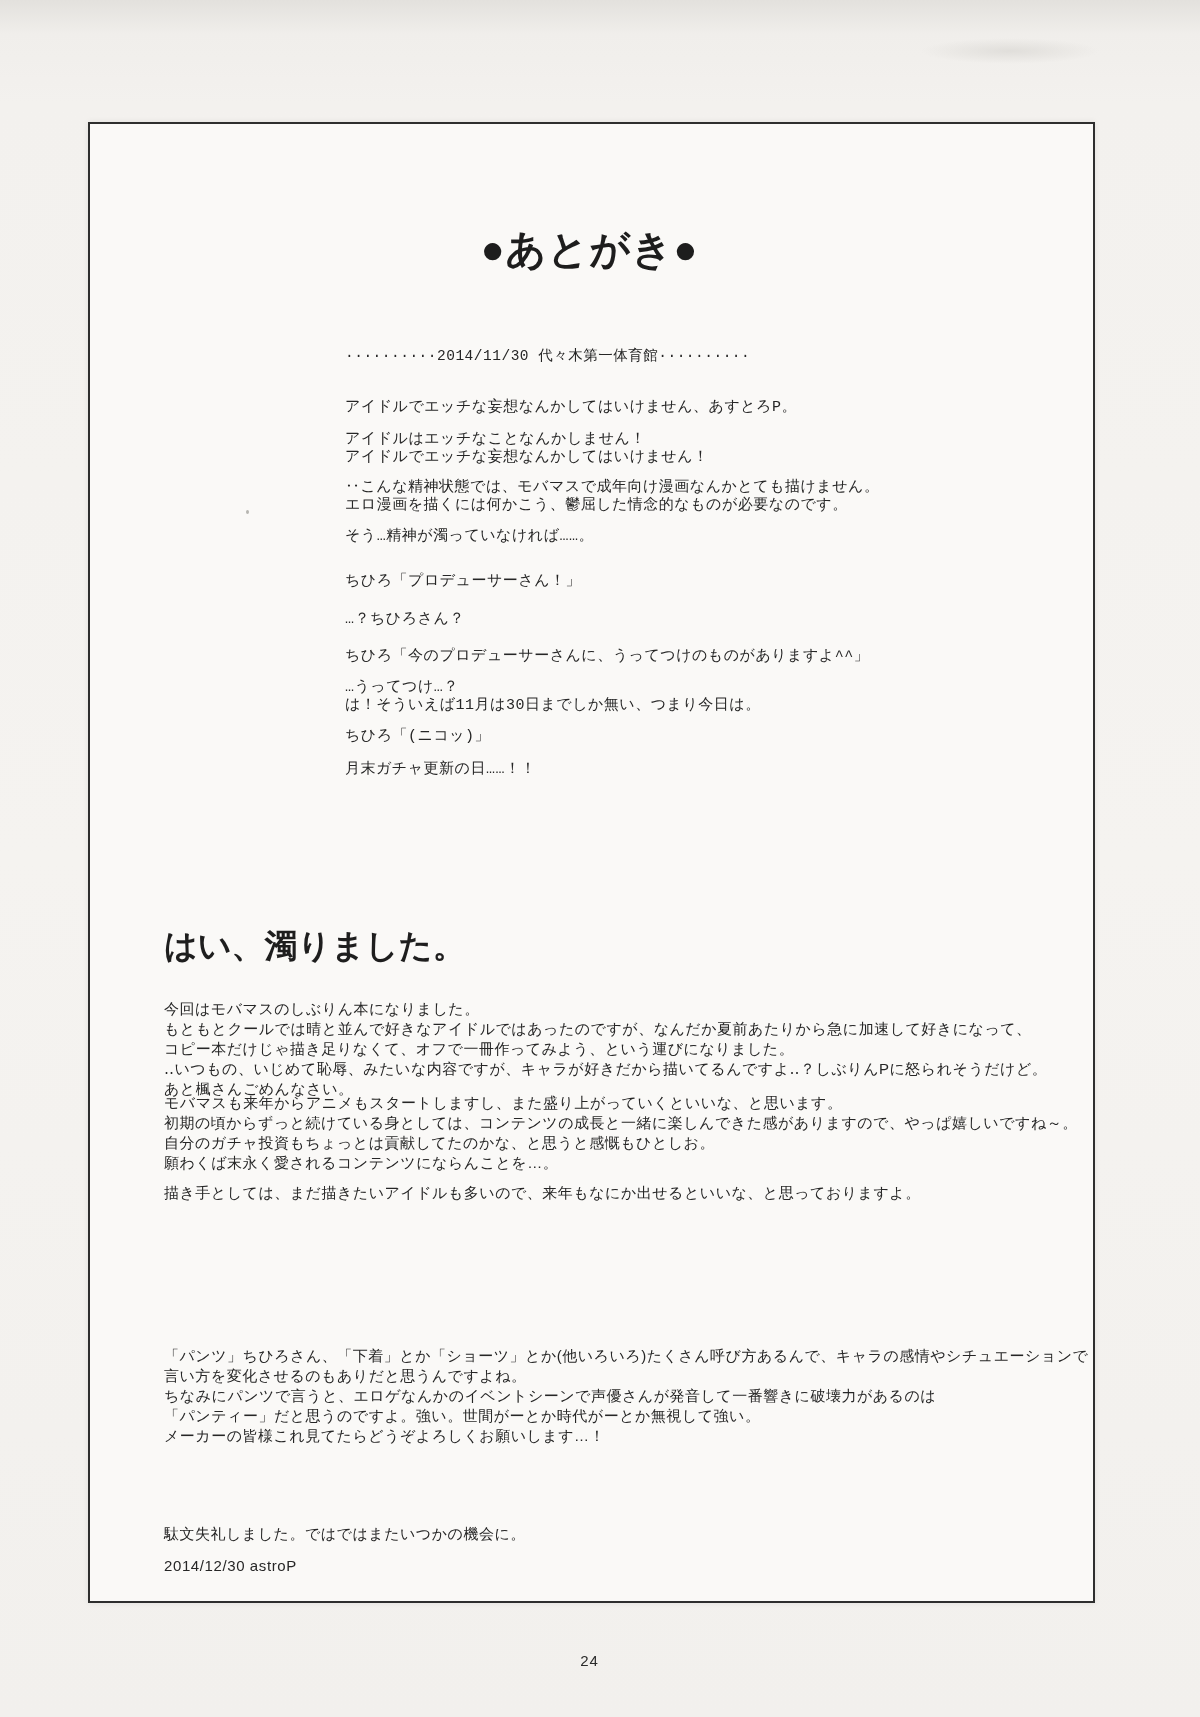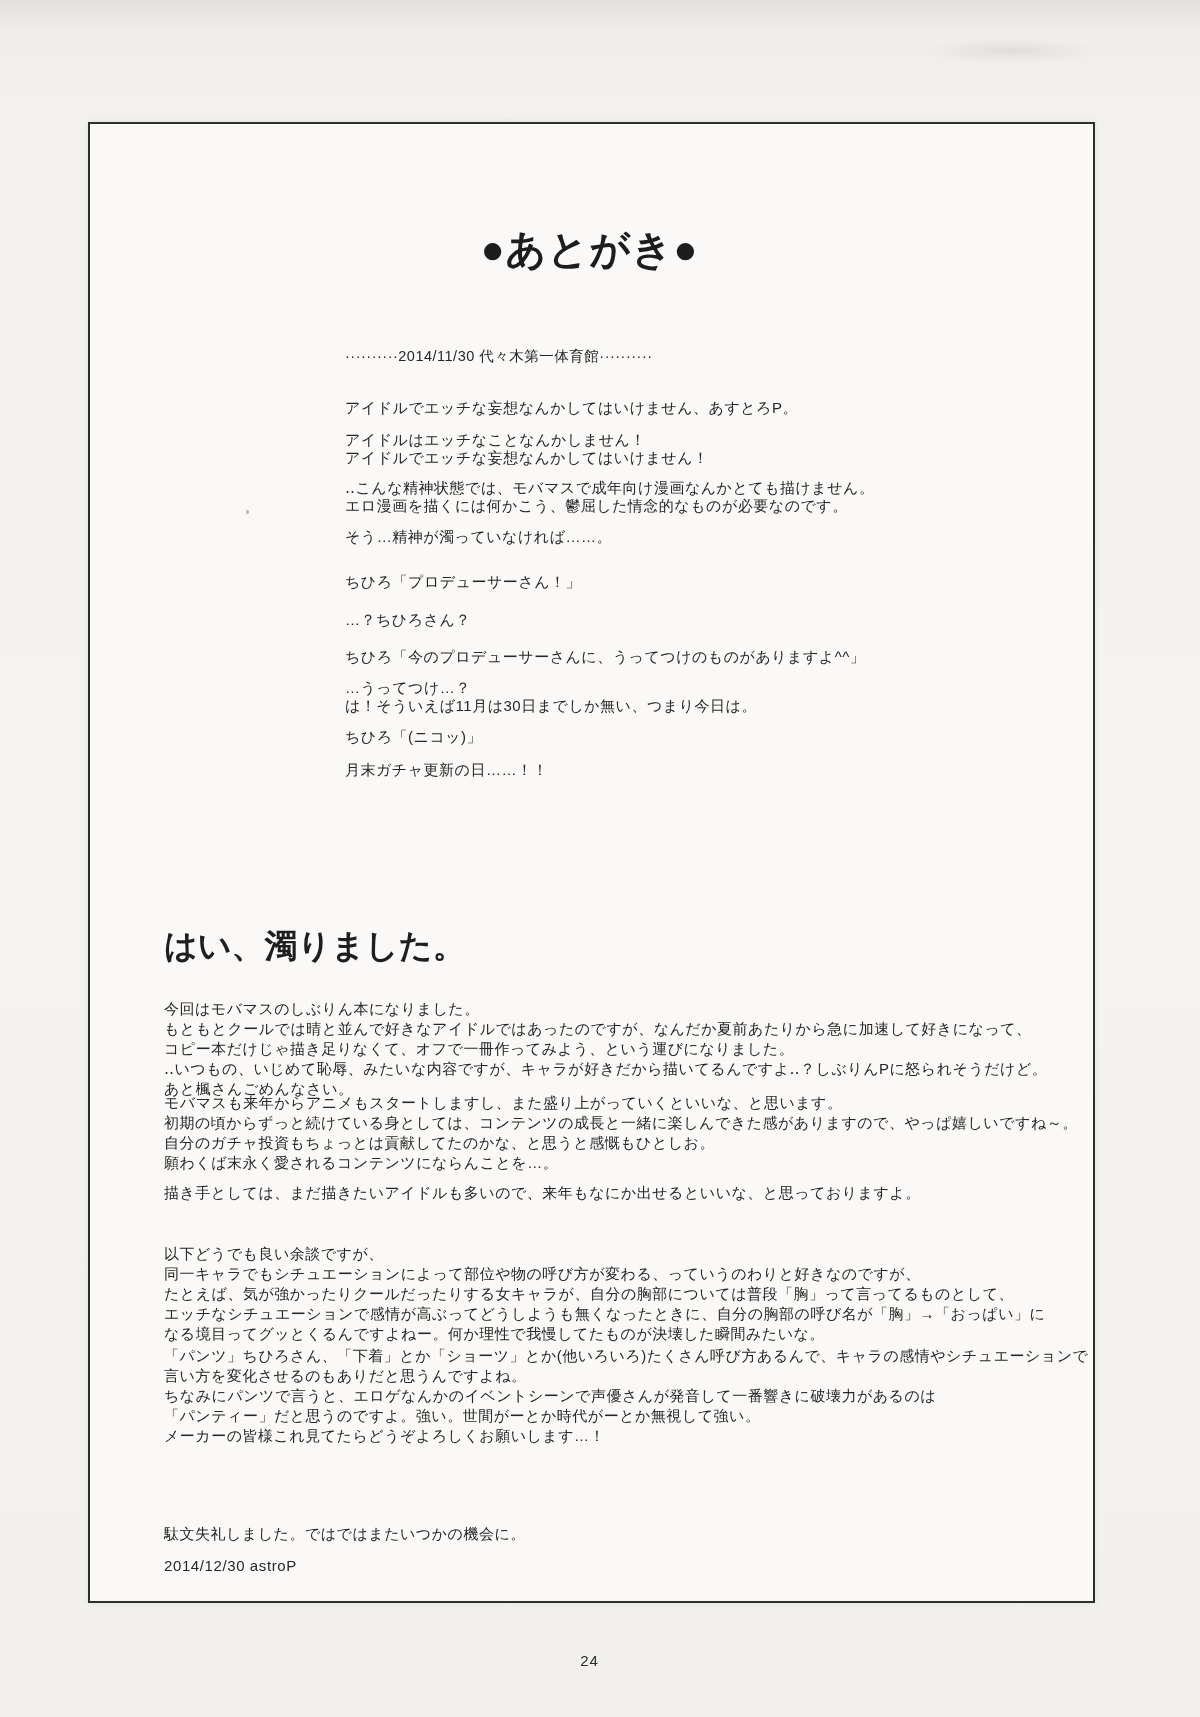--- a/index.html
+++ b/index.html
@@ -27,21 +27,21 @@
     letter-spacing:0.5px;
     color:#262626;
   }
   .title{
     left:88px;top:226px;width:1003px;
     text-align:center;
     font-size:40px;font-weight:bold;
     letter-spacing:1px;line-height:46px;
     color:#1d1d1d;
   }
-  .dialogue{left:345px;}
+  .dialogue{left:345px;font-family:Liberation Mono, monospace;}
   .dialogue-tight{line-height:18px;}
   .maincol{left:164px;}
   .heading{
     left:164px;top:926px;
     font-size:33px;font-weight:bold;letter-spacing:0px;line-height:40px;
     color:#1e1e1e;
   }
   .dateline{font-size:14.5px;letter-spacing:0.5px;}
   .signature{letter-spacing:0.6px;}
   .page-number{
@@ -103,25 +103,20 @@
 ‥いつもの、いじめて恥辱、みたいな内容ですが、キャラが好きだから描いてるんですよ‥？しぶりんPに怒られそうだけど。
 あと楓さんごめんなさい。</div>
 
   <div class="tb maincol" style="top:1093px">モバマスも来年からアニメもスタートしますし、また盛り上がっていくといいな、と思います。
 初期の頃からずっと続けている身としては、コンテンツの成長と一緒に楽しんできた感がありますので、やっぱ嬉しいですね～。
 自分のガチャ投資もちょっとは貢献してたのかな、と思うと感慨もひとしお。
 願わくば末永く愛されるコンテンツにならんことを…。</div>
 
   <div class="tb maincol" style="top:1183px">描き手としては、まだ描きたいアイドルも多いので、来年もなにか出せるといいな、と思っておりますよ。</div>
 
-  <div class="tb maincol" style="top:1244px">以下どうでも良い余談ですが、
-同一キャラでもシチュエーションによって部位や物の呼び方が変わる、っていうのわりと好きなのですが、
-たとえば、気が強かったりクールだったりする女キャラが、自分の胸部については普段「胸」って言ってるものとして、
-エッチなシチュエーションで感情が高ぶってどうしようも無くなったときに、自分の胸部の呼び名が「胸」→「おっぱい」に
-なる境目ってグッとくるんですよねー。何か理性で我慢してたものが決壊した瞬間みたいな。</div>
 
   <div class="tb maincol" style="top:1346px">「パンツ」ちひろさん、「下着」とか「ショーツ」とか(他いろいろ)たくさん呼び方あるんで、キャラの感情やシチュエーションで
 言い方を変化させるのもありだと思うんですよね。
 ちなみにパンツで言うと、エロゲなんかのイベントシーンで声優さんが発音して一番響きに破壊力があるのは
 「パンティー」だと思うのですよ。強い。世間がーとか時代がーとか無視して強い。
 メーカーの皆様これ見てたらどうぞよろしくお願いします…！</div>
 
 
   <div class="tb maincol" style="top:1524px">駄文失礼しました。ではではまたいつかの機会に。</div>
 

